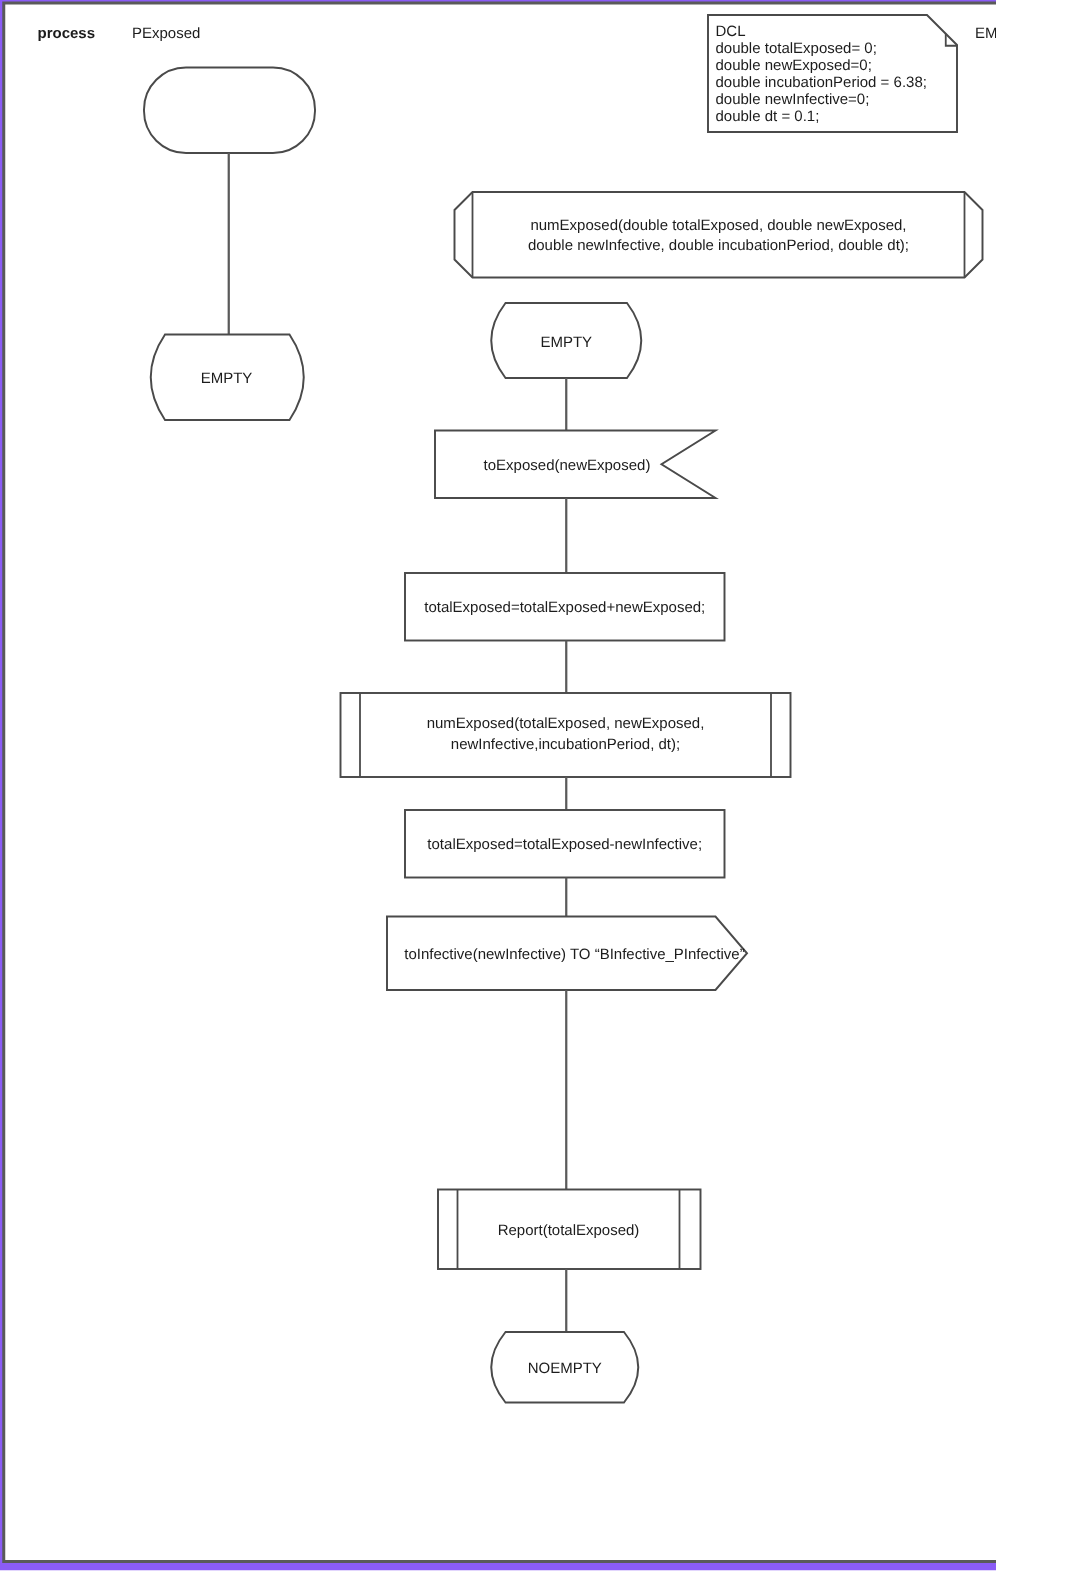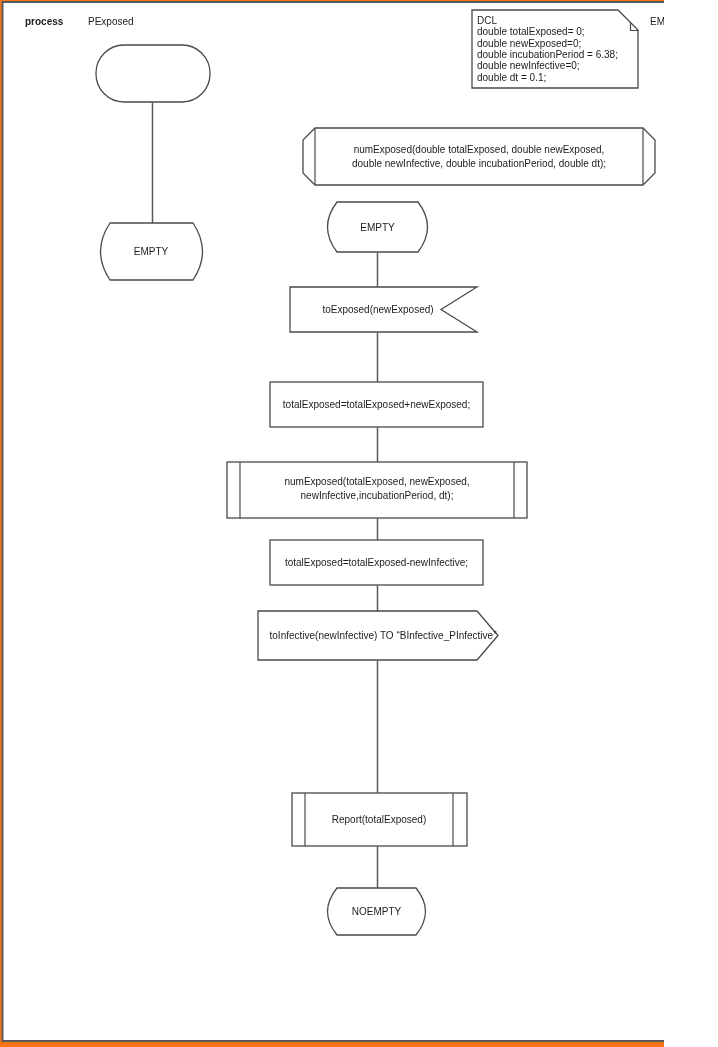--- a/index.html
+++ b/index.html
@@ -5,21 +5,21 @@
   html, body {
     margin: 0;
     padding: 0;
     background: #ffffff;
     font-family: "Liberation Sans", sans-serif;
   }
   .canvas {
     position: relative;
     width: 664px;
     height: 1047px;
-    background: #f97316;
+    background: #8b5cf6;
     overflow: hidden;
   }
   svg text {
     font-family: "Liberation Sans", sans-serif;
     font-size: 10px;
     fill: #1c1c1c;
   }
   svg text.bold { font-weight: bold; }
   .shape {
     fill: #ffffff;

